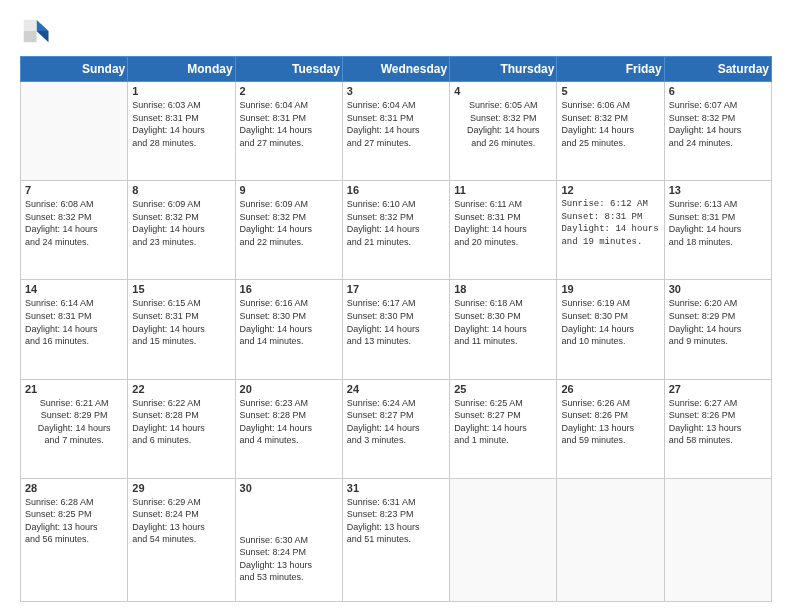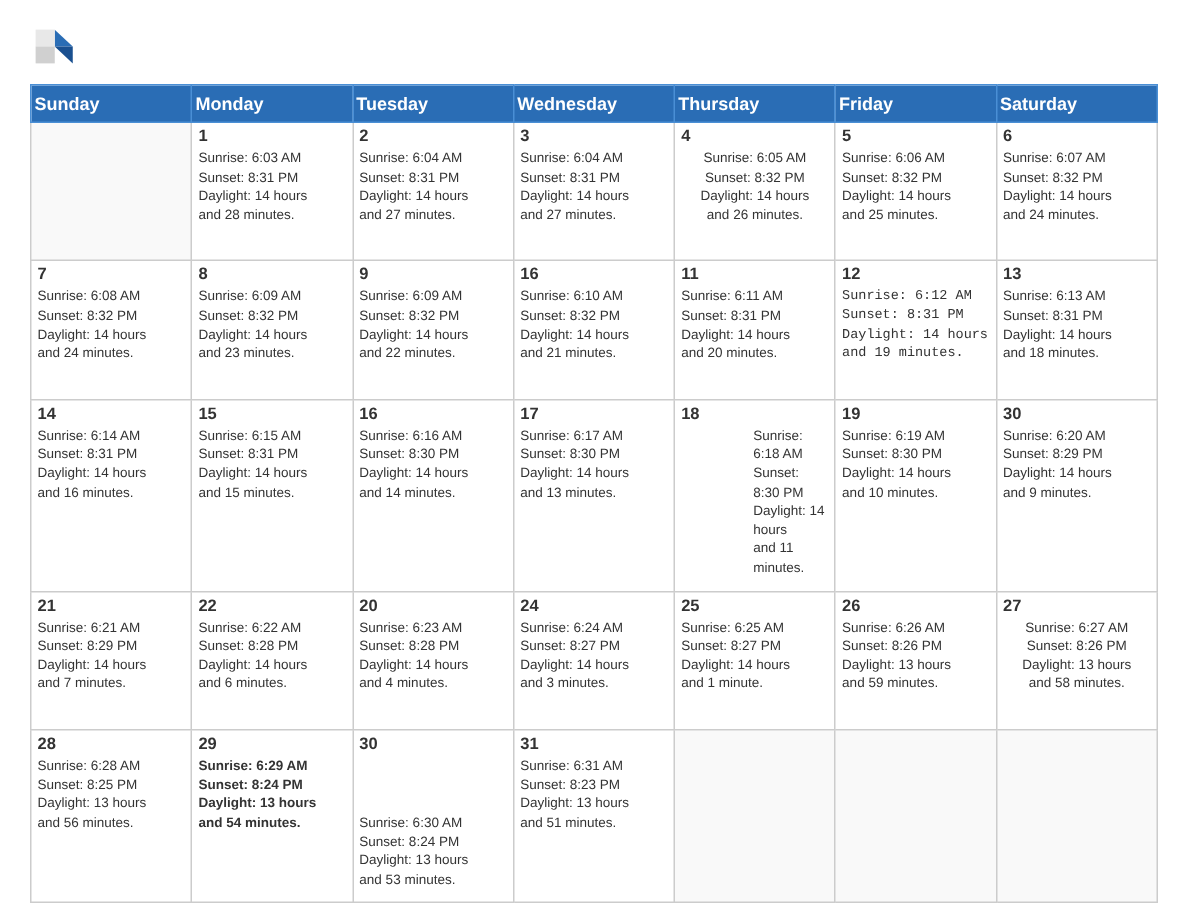--- a/index.html
+++ b/index.html
@@ -55,21 +55,21 @@
       border: 1px solid #ccc;
       border-collapse: collapse;
       width: 100%;
       table-layout: fixed;
     }
     .calendar th {
       background: #2a6db5;
       color: #fff;
       font-size: 12px;
       font-weight: bold;
-      text-align: left;
+      text-align: right;
       padding: 5px 2px;
       border: 1px solid #4a8fd5;
     }
     .calendar td {
       border: 1px solid #ccc;
       vertical-align: top;
       padding: 3px 4px;
       font-size: 9.5px;
       color: #222;
       height: 88px;
@@ -246,21 +246,21 @@
           </td>
           <td>
             <span class="day-num">17</span>
             <div class="day-info" style="white-space: pre-line;">Sunrise: 6:17 AM
 Sunset: 8:30 PM
 Daylight: 14 hours
 and 13 minutes.</div>
           </td>
           <td>
             <span class="day-num">18</span>
-            <div class="day-info" style="white-space: pre-line; margin-left: 48px;">Sunrise: 6:18 AM
+            <div class="day-info" style="white-space: pre-line;">Sunrise: 6:18 AM
 Sunset: 8:30 PM
 Daylight: 14 hours
 and 11 minutes.</div>
           </td>
           <td>
             <span class="day-num">19</span>
             <div class="day-info" style="white-space: pre-line;">Sunrise: 6:19 AM
 Sunset: 8:30 PM
 Daylight: 14 hours
 and 10 minutes.</div>
@@ -269,21 +269,21 @@
             <span class="day-num">30</span>
             <div class="day-info" style="white-space: pre-line;">Sunrise: 6:20 AM
 Sunset: 8:29 PM
 Daylight: 14 hours
 and 9 minutes.</div>
           </td>
         </tr>
         <tr>
           <td>
             <span class="day-num">21</span>
-            <div class="day-info" style="white-space: pre-line;">Sunrise: 6:21 AM
+            <div class="day-info" style="white-space: pre-line; text-align: center;">Sunrise: 6:21 AM
 Sunset: 8:29 PM
 Daylight: 14 hours
 and 7 minutes.</div>
           </td>
           <td>
             <span class="day-num">22</span>
             <div class="day-info" style="white-space: pre-line;">Sunrise: 6:22 AM
 Sunset: 8:28 PM
 Daylight: 14 hours
 and 6 minutes.</div>
@@ -311,37 +311,37 @@
           </td>
           <td>
             <span class="day-num">26</span>
             <div class="day-info" style="white-space: pre-line;">Sunrise: 6:26 AM
 Sunset: 8:26 PM
 Daylight: 13 hours
 and 59 minutes.</div>
           </td>
           <td>
             <span class="day-num">27</span>
-            <div class="day-info" style="white-space: pre-line; text-align: center;">Sunrise: 6:27 AM
+            <div class="day-info" style="white-space: pre-line;">Sunrise: 6:27 AM
 Sunset: 8:26 PM
 Daylight: 13 hours
 and 58 minutes.</div>
           </td>
         </tr>
         <tr>
           <td>
             <span class="day-num">28</span>
             <div class="day-info" style="white-space: pre-line;">Sunrise: 6:28 AM
 Sunset: 8:25 PM
 Daylight: 13 hours
 and 56 minutes.</div>
           </td>
           <td>
             <span class="day-num">29</span>
-            <div class="day-info" style="white-space: pre-line; font-weight: bold;">Sunrise: 6:29 AM
+            <div class="day-info" style="white-space: pre-line;">Sunrise: 6:29 AM
 Sunset: 8:24 PM
 Daylight: 13 hours
 and 54 minutes.</div>
           </td>
           <td>
             <span class="day-num">30</span>
             <div class="day-info" style="white-space: pre-line; margin-top: 40px;">Sunrise: 6:30 AM
 Sunset: 8:24 PM
 Daylight: 13 hours
 and 53 minutes.</div>

